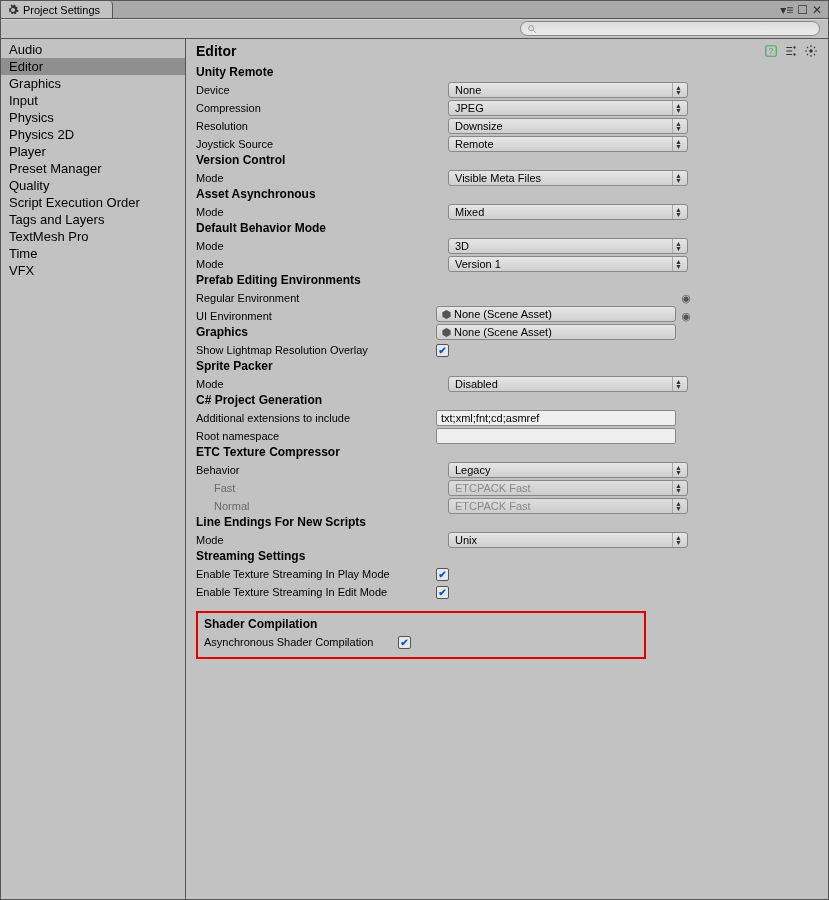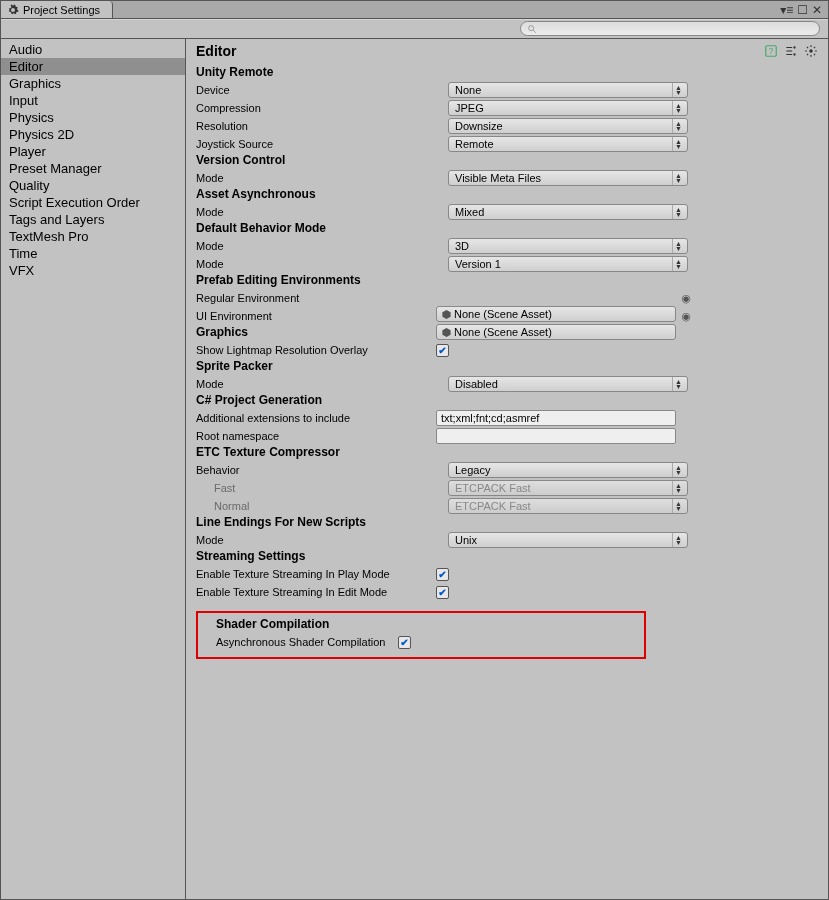--- a/index.html
+++ b/index.html
@@ -81,21 +81,21 @@
     display: flex; align-items: center;
   }
   .checkbox {
     width: 13px; height: 13px; border: 1px solid #555; border-radius: 2px;
     background: #e8e8e8; display: flex; align-items: center; justify-content: center;
   }
   .checkbox.checked::after {
     content: "✔"; font-size: 10px; color: #0058d0; font-weight: bold;
   }
   .highlight-box {
-    border: 2px solid #d00; padding: 4px 6px 6px 18px; margin-top: 10px; width: 450px;
+    border: 2px solid #d00; padding: 4px 6px 6px 6px; margin-top: 10px; width: 450px;
   }
   .highlight-box .section-h { margin-top: 0; }
 </style>
 </head>
 <body>
 
 <div class="window">
 
   <div class="titlebar">
     <div class="tab">

